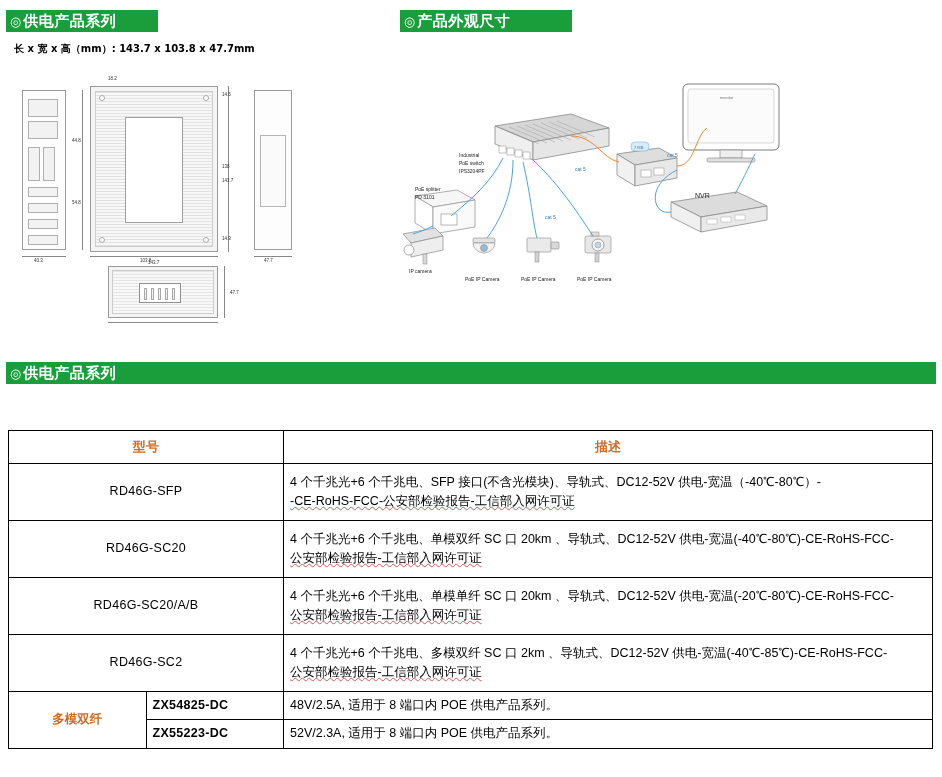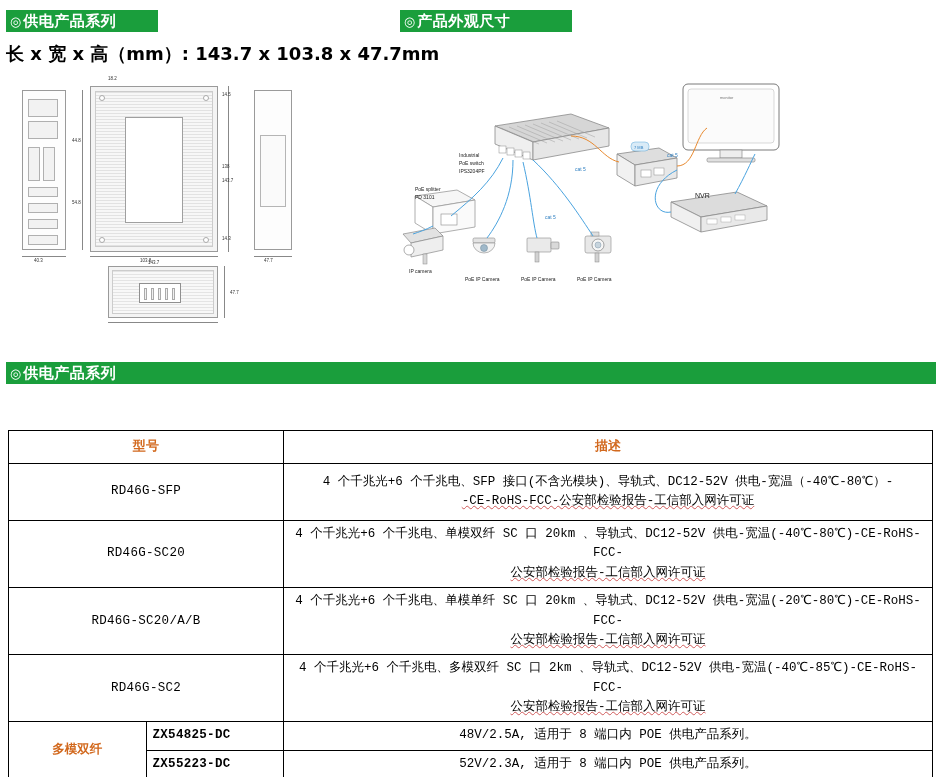--- a/index.html
+++ b/index.html
@@ -39,23 +39,23 @@
     font-family: "DejaVu Sans", sans-serif;
     letter-spacing: 0.5px;
   }
 
   #bar-dim  { left: 6px;   top: 10px;  width: 152px; }
   #bar-app  { left: 400px; top: 10px;  width: 172px; }
   #bar-ord  { left: 6px;   top: 362px; width: 930px; }
 
   .subtitle {
     position: absolute;
-    left: 6px;
+    left: 14px;
     top: 42px;
-    font-size: 18px;
+    font-size: 10px;
     font-weight: bold;
     font-family: "DejaVu Sans", sans-serif;
     letter-spacing: 0px;
   }
 
   
   #drawing-area {
     position: absolute;
     left: 8px;
     top: 68px;
@@ -172,32 +172,32 @@
     top: 430px;
     width: 925px;
     border-collapse: collapse;
     table-layout: fixed;
   }
   #ordering-table td, #ordering-table th {
     border: 1px solid #000;
     padding: 4px 6px;
     vertical-align: middle;
     font-size: 12.5px;
-    font-family: Liberation Mono, monospace;
+    font-family: Liberation Sans, sans-serif;
     line-height: 1.55;
   }
   #ordering-table th {
     text-align: center;
     color: #d2691e;
     font-weight: bold;
     font-size: 13px;
     height: 24px;
   }
   .col-model { width: 262px; text-align: center; font-family: "Liberation Serif", serif; font-size: 13px; letter-spacing: 0.3px; }
-  .col-desc  { text-align: center; }
+  .col-desc  { text-align: left; }
   .model-cell { height: 48px; }
   .adapter-label {
     color: #d2691e;
     font-weight: bold;
     text-align: center;
     width: 122px;
     font-family: "DejaVu Sans", sans-serif;
     font-size: 12.5px;
   }
   .adapter-model {

